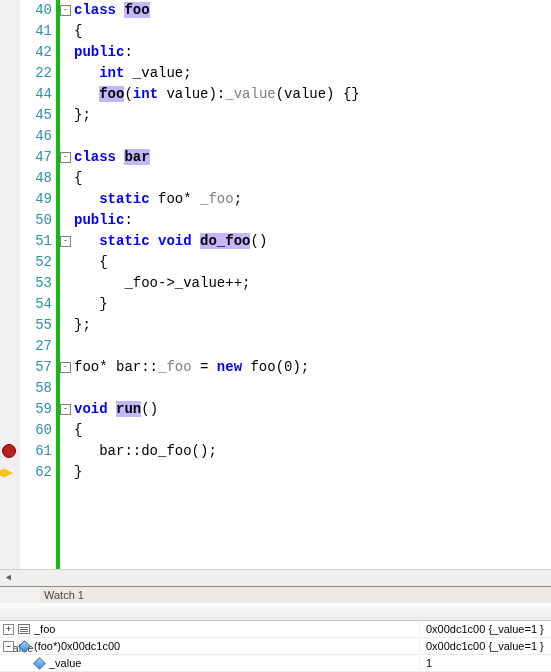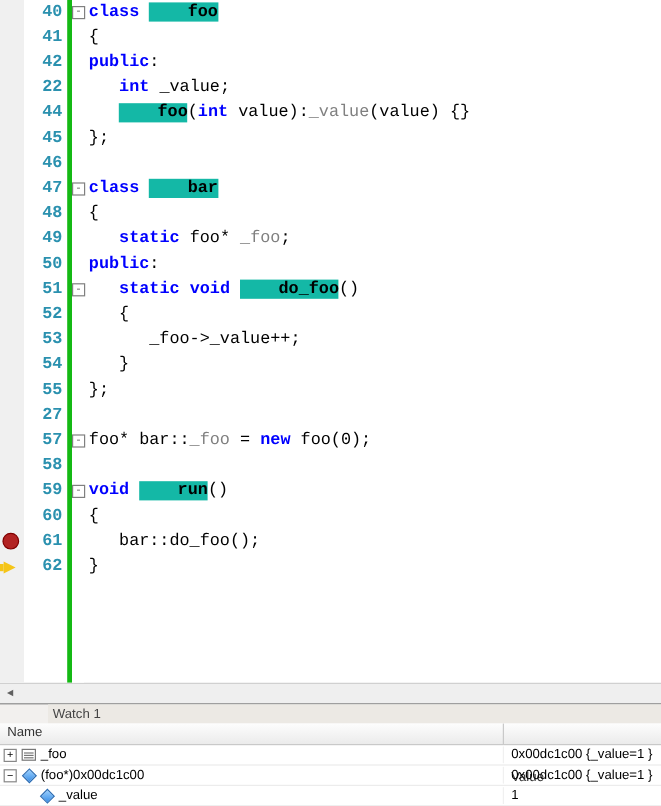--- a/index.html
+++ b/index.html
@@ -3,28 +3,28 @@
 <meta charset="utf-8">
 <style>
   * { margin:0; padding:0; box-sizing:border-box; }
   body { font-family:Consolas,'Courier New',monospace; font-size:14px; background:#fff; width:551px; height:672px; overflow:hidden; display:flex; flex-direction:column; }
   .editor-area { flex:1; display:flex; overflow:hidden; background:#fff; }
   .margin-col { width:20px; background:#f0f0f0; position:relative; }
   .margin-col .marker { position:absolute; left:2px; width:16px; height:16px; }
   .breakpoint { background:#b22222; border:1px solid #800000; border-radius:50%; width:14px; height:14px; }
   .arrow { width:0; height:0; border-top:5px solid transparent; border-bottom:5px solid transparent; border-left:10px solid #f5c518; position:relative; top:3px; left:1px; }
   .arrow::after { content:''; position:absolute; left:-14px; top:-3px; width:4px; height:6px; background:#f5c518; }
-  .linenum-col { width:36px; background:#fff; text-align:right; padding-right:4px; color:#2b91af; font-size:14px; line-height:21px; -webkit-user-select:none; user-select:none;font-weight:bold; }
+  .linenum-col { width:36px; background:#fff; text-align:right; padding-right:4px; color:#2b91af; font-size:14px; line-height:21px; -webkit-user-select:none; user-select:none; }
   .linenum-col div { height:21px; }
   .fold-col { width:14px; background:#fff; border-left:4px solid #14b914; position:relative; }
   .fold-marker { position:absolute; left:0; width:11px; height:11px; border:1px solid #808080; background:#fff; font-size:9px; line-height:9px; text-align:center; color:#666; cursor:pointer; }
   .code-col { flex:1; padding-left:4px; font-size:14px; line-height:21px; white-space:pre; overflow:hidden; }
   .code-col .ln { height:21px; }
   .kw { color:#0000ff; }
-  .id-hl { background:#14b8a6;padding-left:32px; }
+  .id-hl { background:#c4b5fd; }
   .punct { color:#000; }
   .txt { color:#000;font-family:Liberation Mono, monospace; }
   .gray { color:#808080; }
   .scrollbar-h { height:17px; background:#efefef; border-top:1px solid #d0d0d0; display:flex; align-items:center; }
   .scrollbar-h .arrow-btn { width:17px; height:17px; display:flex; align-items:center; justify-content:center; color:#606060; font-size:9px;}
   .watch-panel { border-top:1px solid #8a8a8a; background:#f2f0ee; font-family:'Segoe UI',Tahoma,sans-serif; font-size:11px; }
   .watch-title { padding:2px 6px 2px 4px; color:#444; background:#ece9e4;margin-left:40px; }
   .watch-grid { background:#fff; }
   .watch-hdr { display:flex; background:linear-gradient(#fdfdfd,#ebebeb); border-bottom:1px solid #c9c9c9; height:18px; font-size:11px; color:#333; }
   .watch-hdr .col-name { width:420px; padding:1px 6px; border-right:1px solid #c9c9c9; }
@@ -87,21 +87,20 @@
 </div>
 
 <div class="scrollbar-h">
   <div class="arrow-btn">◄</div>
 </div>
 
 <div class="watch-panel">
   <div class="watch-title">Watch 1</div>
   <div class="watch-grid">
     <div class="watch-hdr">
-      <div class="col-name">Name</div>
       <div class="col-value">Value</div>
     </div>
     <div id="watch-rows">
         <div class="watch-row">
           <div class="col-name">
             <div class="tree-expander">+</div>
             <span class="watch-icon">
               <div class="struct-icon"></div>
             </span>
             <span>_foo</span>

